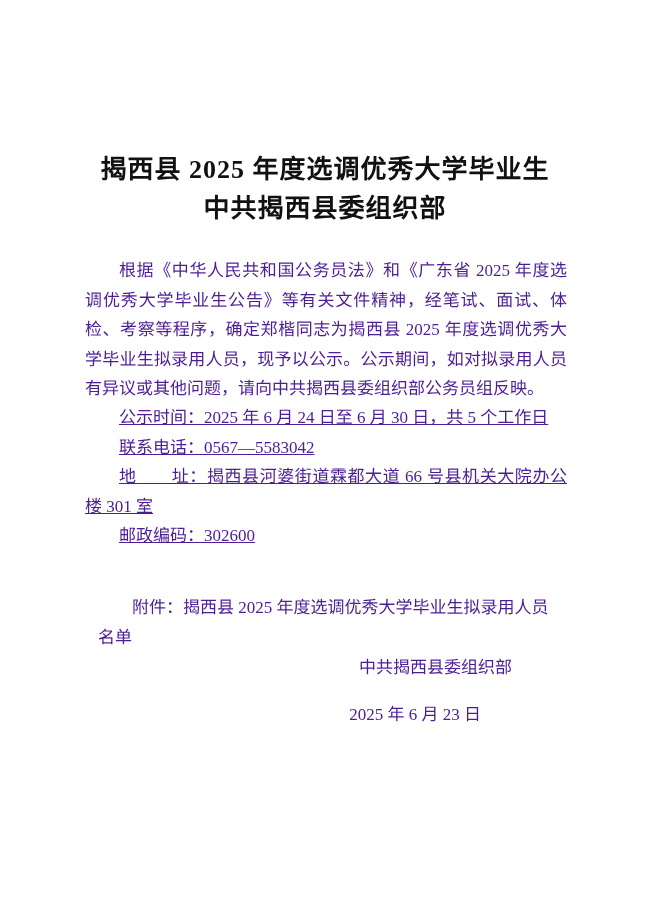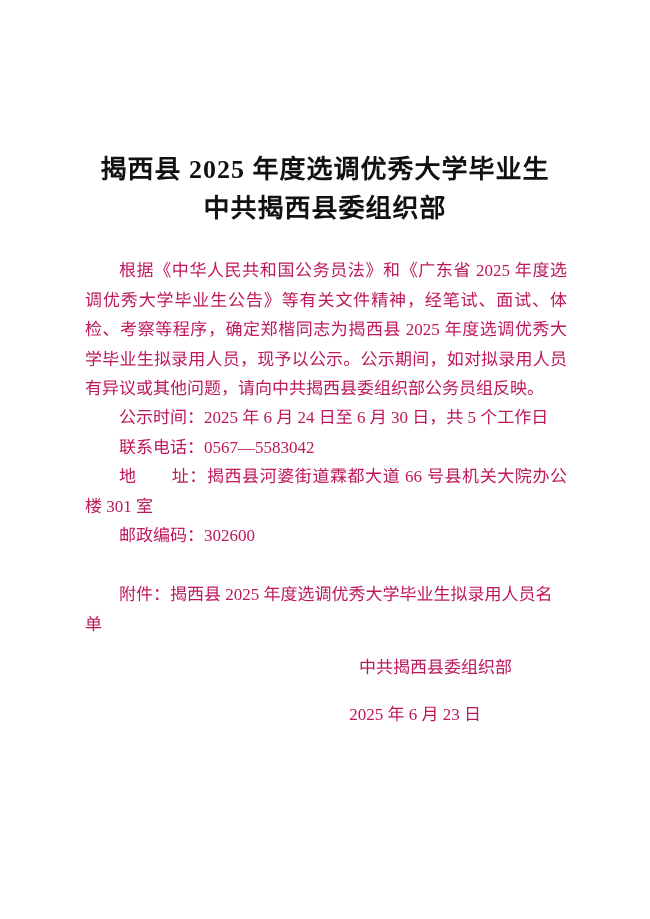--- a/index.html
+++ b/index.html
@@ -31,39 +31,40 @@
     line-height: 39px;
     color: #111111;
     letter-spacing: 1px;
   }
   .main-block {
     position: absolute;
     left: 85px;
     width: 482px;
     font-size: 17px;
     line-height: 29.5px;
-    color: #be185d;
+    color: #4c1d95;
   }
   #para-block   { top: 256px; }
   #contact-block{ top: 403px; }
   #attach-block { top: 580px; }
   #footer-block { top: 645px; line-height: 30.5px; }
 
   .para {
     margin: 0;
     text-indent: 2em;
     text-align: justify;
   }
   .contact-line {
     margin: 0;
     text-indent: 2em;
     text-align: justify;
+    text-decoration: underline;
   }
   .attachment-line {
-    margin: 0;
+    margin: 13px;
     text-indent: 2em;
   }
   .sig-line {
     margin: 8px;
     text-align: right;
     padding-right: 47px;
   }
   .date-line {
     margin: 16px;
     text-align: right;

